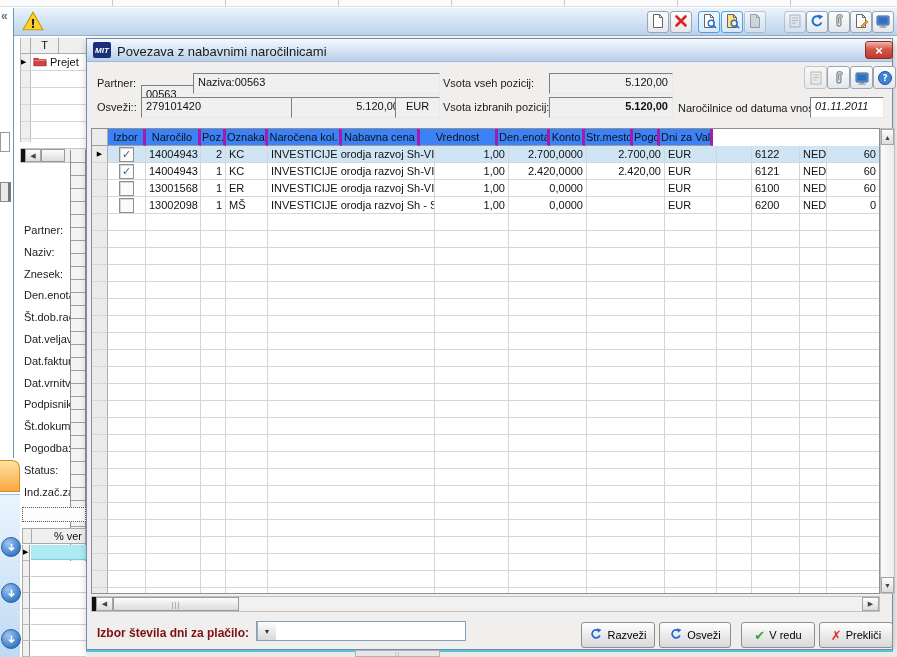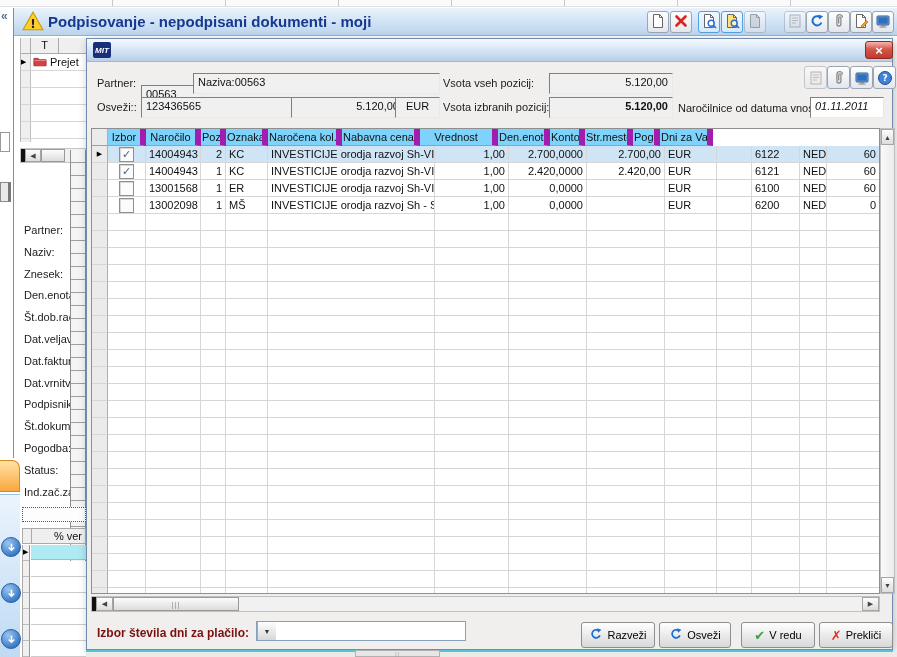--- a/index.html
+++ b/index.html
@@ -75,21 +75,21 @@
      font-size:11px;line-height:17px;padding:0 4px;overflow:hidden;white-space:nowrap;}
   .field.white{background:#fff;}
   .field.right{text-align:right;}
   .field.center{text-align:center;}
   .field.bold{font-weight:bold;}
   
   .grid{left:4px;top:89px;width:789px;height:466px;border:1px solid #8f8f8f;background:#fff;overflow:hidden;}
   .grow{display:flex;height:17px;}
   .gcell{box-sizing:border-box;border-right:1px solid #d6d6d6;border-bottom:1px solid #d6d6d6;
      padding:0 3px;line-height:16px;overflow:hidden;white-space:nowrap;background:#fff;}
-  .ghead .gcell{background:#7dd3fc;border-right:6px solid #a21caf;border-bottom:1px solid #9f9f9f;text-align:center;padding:0 1px;}
+  .ghead .gcell{background:#3b82f6;border-right:3px solid #a21caf;border-bottom:1px solid #9f9f9f;text-align:center;padding:0 1px;}
   .gcell.gut{background:#ebebeb;border-right:1px solid #aeaeae;padding:0;text-align:center;font-size:7px;color:#000;}
   .grow.sel .gcell:not(.gut){background:#cfe4f4;}
   .grow.sel{box-shadow:inset 0 0 0 1px #4fb1d6;}
   .chk{width:13px;height:13px;margin:1px auto;background:#fbfbfb;border:1px solid #8f8f8f;
      box-shadow:inset 1px 1px 0 #d7d7d7;display:flex;align-items:center;justify-content:center;
      font-size:11px;font-weight:bold;color:#4a5e86;line-height:1;}
   
   .vscroll{left:793px;top:89px;width:15px;height:466px;background:linear-gradient(90deg,#fafafa,#ececec);
      border:1px solid #c0c0c0;display:flex;flex-direction:column;justify-content:space-between;}
   .vscroll .scr-btn{height:14px;}
@@ -150,21 +150,20 @@
       </div>
     </div>
 
   <div class="abs mw-titlebar"></div>
   <div class="abs warn-tri">
     <svg width="22" height="20" viewBox="0 0 20 18">
         <path d="M10 1 L19 17 H1 Z" fill="#ffcf2e" stroke="#c79a00"></path>
         <text x="10" y="15" text-anchor="middle" font-size="11" font-weight="bold" fill="#222" font-family="'DejaVu Sans',sans-serif">!</text>
       </svg>
   </div>
-  <div class="abs mw-title nowrap">Podpisovanje - nepodpisani dokumenti - moji</div>
   <div id="mw-toolbar">
       <div class="abs tb-btn" style="left: 647px; top: 11px;">
         <span><svg viewBox="0 0 16 16">
             <path d="M3.5 1.5h6l3 3v10h-9z" fill="#fff" stroke="#666"></path>
             <path d="M9.5 1.5v3h3" fill="none" stroke="#666"></path>
           </svg></span>
       </div>
       <div class="abs tb-btn" style="left: 670px; top: 11px;">
         <span><svg viewBox="0 0 16 16">
             <path d="M3.5 3.5 L12.5 12.5 M12.5 3.5 L3.5 12.5" stroke="#d22" stroke-width="2.6" stroke-linecap="round"></path>
@@ -286,20 +285,21 @@
     <div class="lab">% ver</div>
   </div>
   <div class="abs pct-gut"></div>
   <div class="abs pct-sel"></div>
   <div class="abs pct-rows"></div>
   <div class="abs pct-marker">▶</div>
 
   <div class="abs dialog">
     <div class="abs dlg-titlebar"></div>
     <div class="abs dlg-logo">MIT</div>
+    <div class="abs dlg-title nowrap">Povezava z nabavnimi naročilnicami</div>
     <div class="abs dlg-close">
         <span>×</span>
       </div>
 
     <div class="hdr-icons" id="dlg-icons">
         <div class="tb-btn disabled" style="left: 717px; top: 27px;">
           <svg viewBox="0 0 16 16">
             <rect x="3" y="2" width="10" height="12" fill="#e8e8e8" stroke="#888"></rect>
             <path d="M5 5h6M5 7.5h6M5 10h4" stroke="#999"></path>
           </svg>
@@ -325,21 +325,21 @@
         </div>
       </div>
 
     <div class="lbl" style="left:10px;top:38px;">Partner:</div>
     <div class="field" style="left:54px;top:46px;width:51px;">00563</div>
     <div class="field" style="left:106px;top:34px;width:237px;">Naziva:00563</div>
     <div class="lbl" style="left:356px;top:38px;">Vsota vseh pozicij:</div>
     <div class="field right" style="left:462px;top:34px;width:114px;">5.120,00</div>
 
     <div class="lbl" style="left:10px;top:62px;">Osveži::</div>
-    <div class="field" style="left:54px;top:58px;width:149px;">123436565</div>
+    <div class="field" style="left:54px;top:58px;width:149px;">279101420</div>
     <div class="field right" style="left:204px;top:58px;width:103px;">5.120,00</div>
     <div class="field center" style="left:308px;top:58px;width:35px;">EUR</div>
     <div class="lbl" style="left:356px;top:62px;">Vsota izbranih pozicij:</div>
     <div class="field right bold" style="left:462px;top:58px;width:114px;">5.120,00</div>
     <div class="lbl" style="left:591px;top:63px;">Naročilnice od datuma vnosa:</div>
     <div class="field white" style="left:723px;top:58px;width:64px;font-style:italic;">01.11.2011</div>
 
     <div class="abs grid" id="grid">
         <div class="grow ghead">
           <div class="gcell gut" style="width: 16px; flex: 0 0 16px;"></div>

